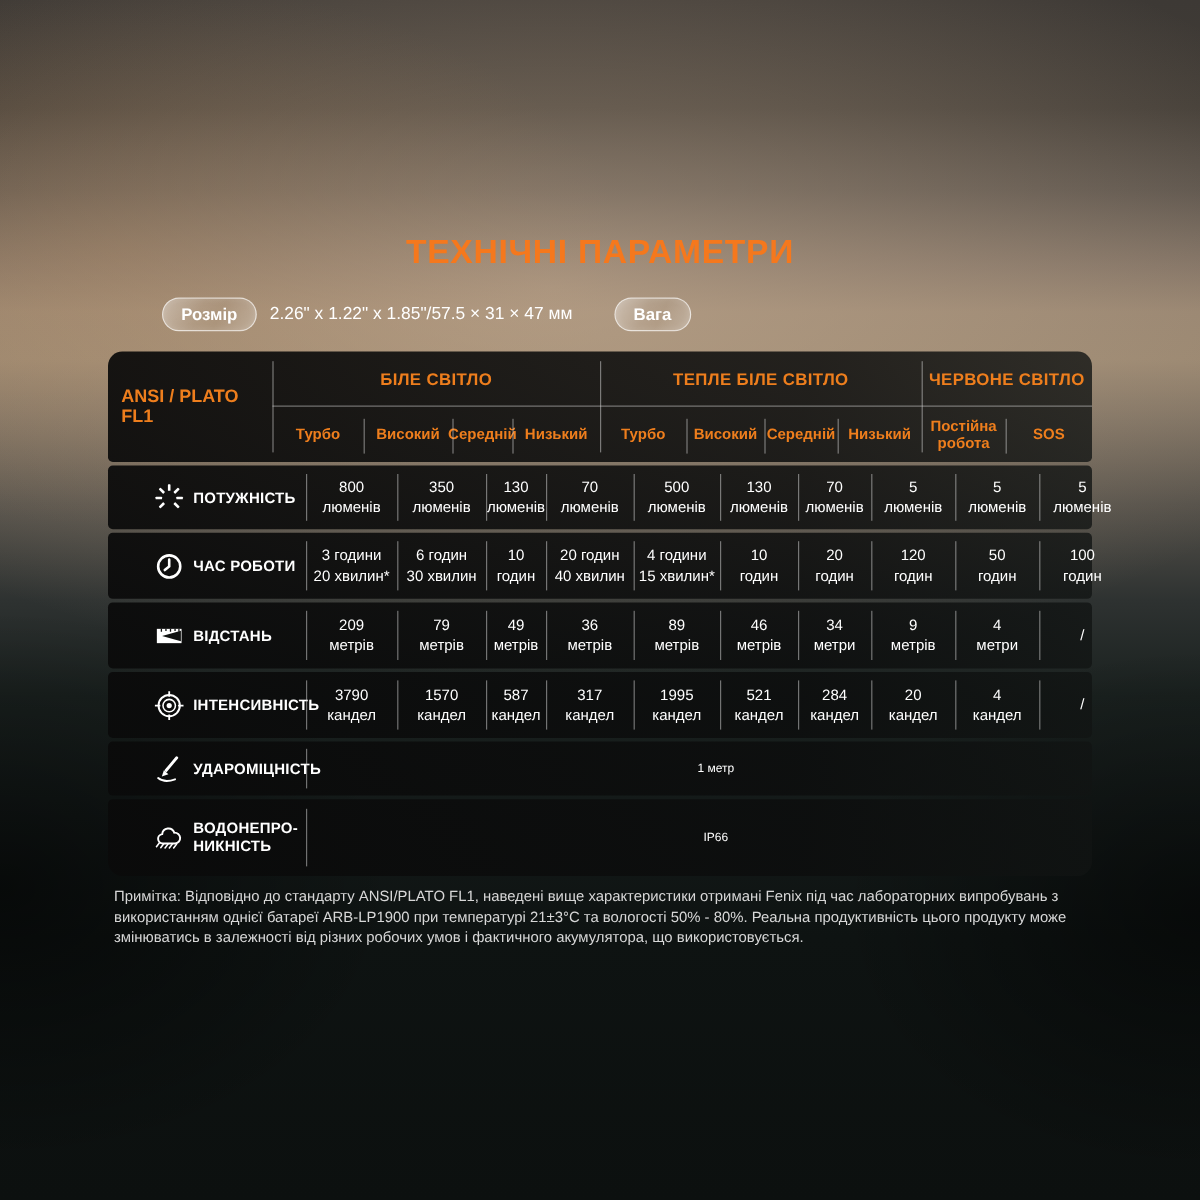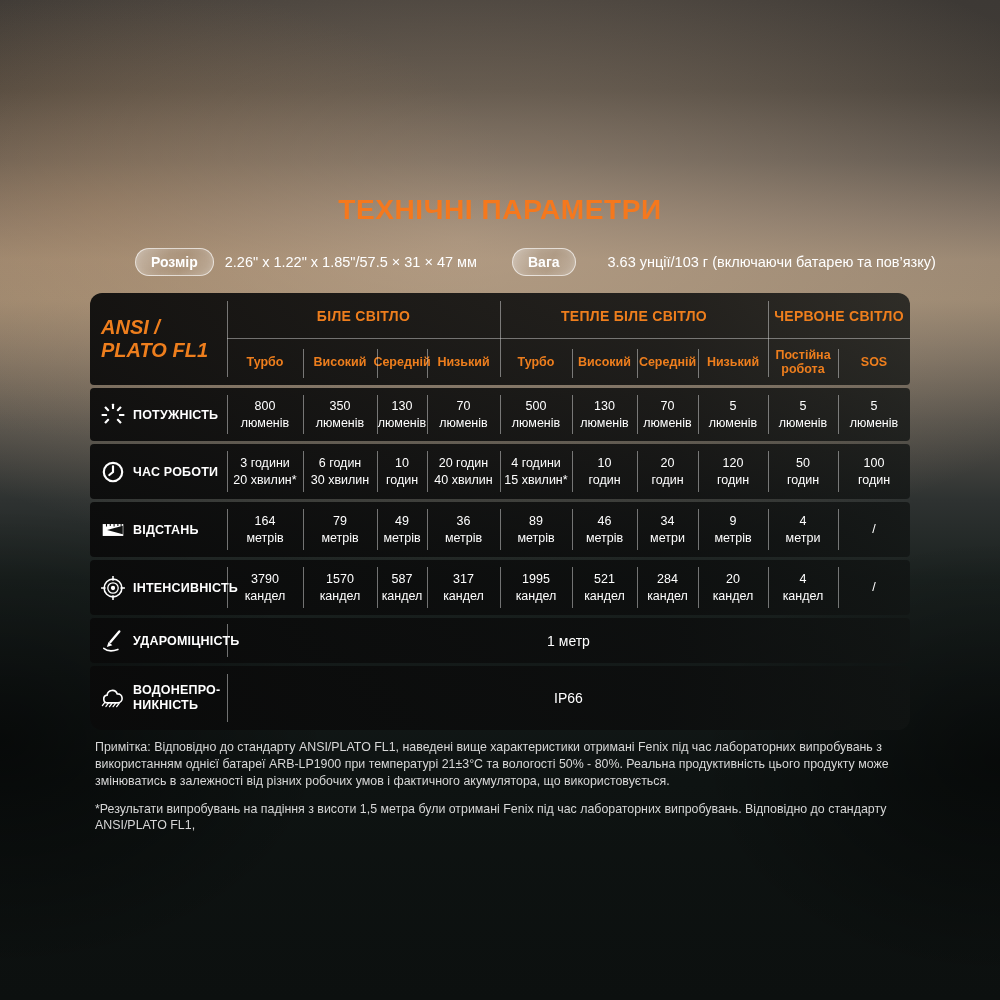--- a/index.html
+++ b/index.html
@@ -22,59 +22,58 @@
     border-radius:14px;font-weight:bold;font-size:14px;color:#fff;
     background:linear-gradient(115deg,rgba(255,255,255,.38) 0%,rgba(255,255,255,.10) 40%,rgba(255,255,255,.05) 60%,rgba(255,255,255,.25) 100%);
     box-shadow:inset 0 0 6px rgba(255,255,255,.15);text-align:center;}
   .spec-table{position:absolute;left:90px;top:293px;width:820px;
     --cols:137px 76px 74px 50px 73px 72px 65px 61px 70px 70px 72px;}
   .block{background:linear-gradient(110deg,rgba(10,10,10,.93) 0%,rgba(12,13,13,.85) 70%,rgba(17,20,19,.78) 100%);
     border-radius:4px;margin-top:3px;}
   .thead{margin-top:0;border-radius:12px 12px 4px 4px;display:grid;
     grid-template-columns:var(--cols);grid-template-rows:46px 46px;position:relative;}
   .corner{grid-row:1/3;grid-column:1;display:flex;align-items:center;padding-left:11px;
-    color:#ee7e1d;font-weight:bold;font-size:20px;font-style:italic;}
+    color:#ee7e1d;font-weight:bold;font-size:15px;}
   .group{grid-row:1;display:flex;align-items:center;justify-content:center;color:#ee7e1d;
     font-weight:bold;font-size:14px;letter-spacing:.3px;border-bottom:1px solid rgba(225,225,225,.45);}
   .g1{grid-column:2/6}.g2{grid-column:6/10}.g3{grid-column:10/12}
   .sub{grid-row:2;position:relative;display:flex;align-items:center;justify-content:center;text-align:center;
     color:#ee7e1d;font-weight:bold;font-size:12.5px;line-height:1.15;white-space:nowrap;}
   .sub.wrap{white-space:normal;}
   .sub.d::before{content:"";position:absolute;left:0;top:22%;bottom:16%;width:1px;background:rgba(215,215,215,.5);}
   .hv{position:absolute;top:9%;bottom:9%;width:1px;background:rgba(215,215,215,.5);}
   .hv1{left:137px}.hv2{left:410px}.hv3{left:678px}
-  .trow{display:grid;grid-template-columns:var(--cols);position:relative;}
+  .trow{display:grid;grid-template-columns:var(--cols);position:relative;padding-left:28px;}
   .cell{position:relative;display:flex;align-items:center;justify-content:center;}
   .cell.d::before{content:"";position:absolute;left:0;top:13%;bottom:13%;width:1px;background:rgba(215,215,215,.5);}
   .val{flex-direction:column;color:#fff;font-size:12.5px;line-height:1.3;text-align:center;}
   .label{justify-content:flex-start;padding-left:10px;gap:7px;color:#fff;font-weight:bold;font-size:12.5px;letter-spacing:.2px;white-space:nowrap;}
   .icon{width:26px;height:26px;flex:0 0 26px;display:flex;align-items:center;justify-content:center;}
   .icon svg{width:26px;height:26px;}
   .lbl2{display:flex;flex-direction:column;line-height:1.2;justify-content:center;}
-  .span-val{grid-column:2/12;color:#fff;font-size:14px;}
+  .span-val{grid-column:2/12;color:#fff;font-size:10px;}
   .last{border-radius:4px 4px 12px 12px;}
   .notes{position:absolute;left:95px;top:739px;width:813px;color:#d7d7d7;font-size:12.4px;line-height:1.36;}
   .notes p{margin:0 0 11px 0;}
   .notes p:last-child{margin-bottom:0;}
 </style>
 </head>
 <body>
 
 <div class="page">
 
   <div class="title">ТЕХНІЧНІ ПАРАМЕТРИ</div>
 
   <div class="specs-row">
     <div class="spec-group spec-size">
       <span class="pill">Розмір</span>
       <span>2.26" x 1.22" x 1.85"/57.5 × 31 × 47 мм</span>
     </div>
     <div class="spec-group spec-weight">
       <span class="pill">Вага</span>
-      <span>3.63 унції/103 г (включаючи батарею та пов’язку)</span>
     </div>
   </div>
 
   <div class="spec-table">
 
     <div class="block thead">
       <div class="corner">ANSI / PLATO FL1</div>
       <div class="group g1">БІЛЕ СВІТЛО</div>
       <div class="group g2">ТЕПЛЕ БІЛЕ СВІТЛО</div>
       <div class="group g3">ЧЕРВОНЕ СВІТЛО</div>
@@ -211,21 +210,21 @@
               <rect x="2.5" y="6.5" width="19" height="11" fill="#fff"></rect>
               <path d="M21 8 6.5 12 21 16z" fill="#101211"></path>
               <g stroke="#101211" stroke-width="1">
                 <path d="M6 6.5v2.2M9.5 6.5v1.7M13 6.5v2.2M16.5 6.5v1.7M19.5 6.5v2.2"></path>
               </g>
             </svg>
         </span>
         <span>ВІДСТАНЬ</span>
       </div>
       <div class="cell val d">
-          <span>164</span>
+          <span>209</span>
           <span>метрів</span>
         </div>
       <div class="cell val d">
           <span>79</span>
           <span>метрів</span>
         </div>
       <div class="cell val d">
           <span>49</span>
           <span>метрів</span>
         </div>
@@ -340,16 +339,15 @@
           <span>НИКНІСТЬ</span>
         </span>
       </div>
       <div class="cell span-val d">IP66</div>
     </div>
 
   </div>
 
   <div class="notes">
     <p>Примітка: Відповідно до стандарту ANSI/PLATO FL1, наведені вище характеристики отримані Fenix під час лабораторних випробувань з використанням однієї батареї ARB-LP1900 при температурі 21±3°C та вологості 50% - 80%. Реальна продуктивність цього продукту може змінюватись в залежності від різних робочих умов і фактичного акумулятора, що використовується.</p>
-    <p>*Результати випробувань на падіння з висоти 1,5 метра були отримані Fenix під час лабораторних випробувань. Відповідно до стандарту ANSI/PLATO FL1,</p>
   </div>
 
 </div>
 
 </body></html>

